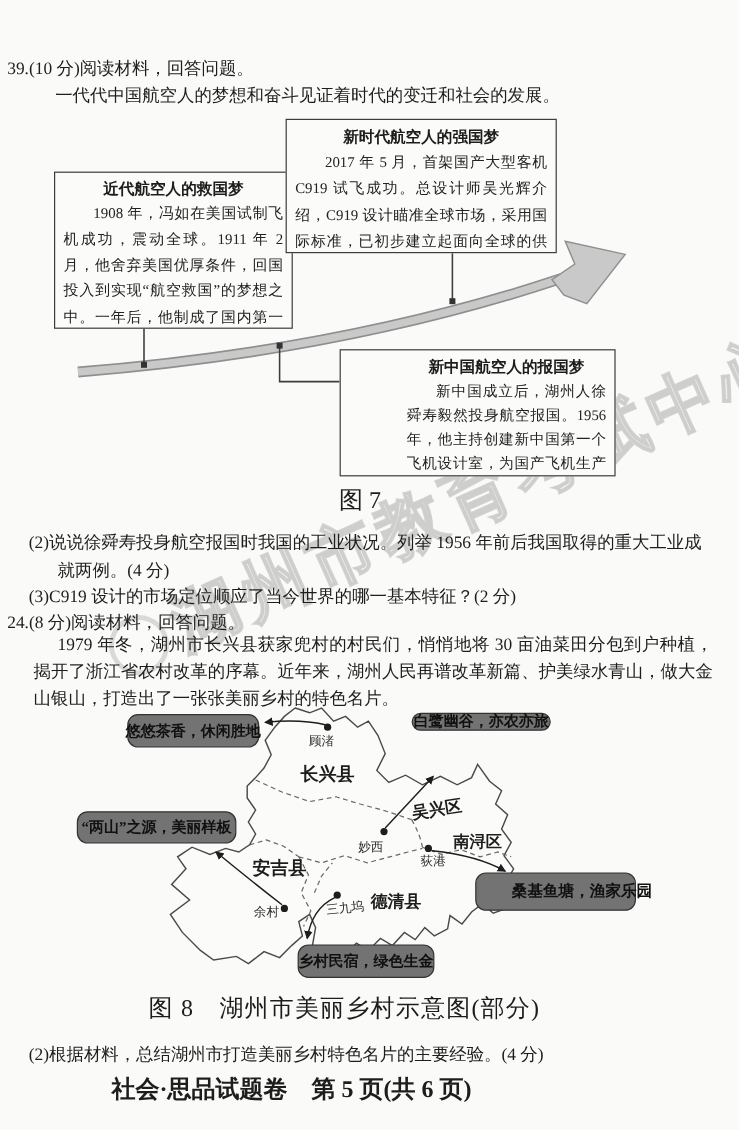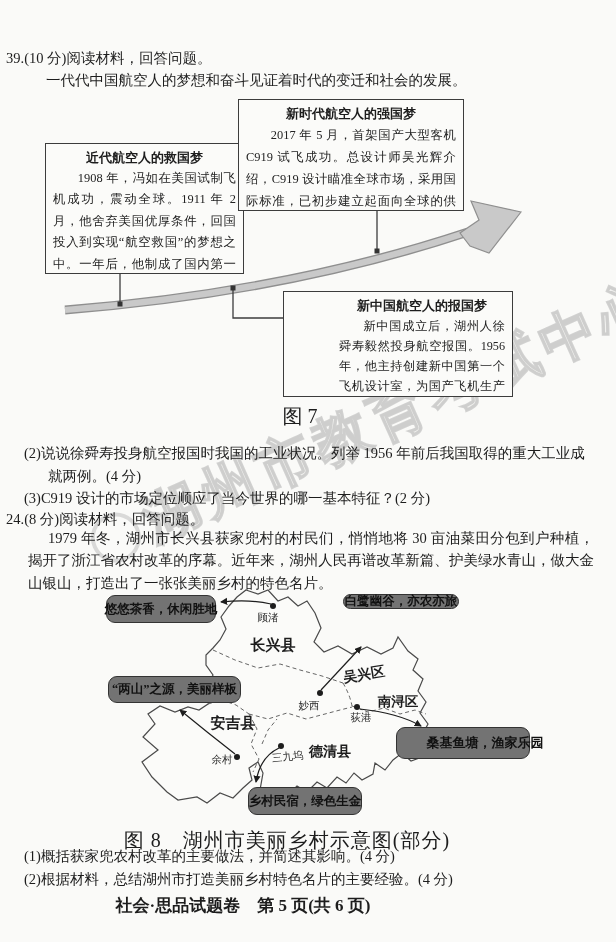--- a/index.html
+++ b/index.html
@@ -39,21 +39,21 @@
   .fb2 .fbody{line-height:22px;}
   .fb3 .fbody{font-size:12.2px;line-height:20px;}
   
   .mlabel{
     position:absolute;z-index:4;background:#737373;box-sizing:border-box;
     border:1.4px solid #333;border-radius:9px;
     display:flex;align-items:center;justify-content:center;
     font-size:12.5px;font-weight:700;white-space:nowrap;color:#111;
   }
   .caption{font-size:20px;text-align:center;z-index:3;}
-  .footer{font-size:17px;font-weight:600;text-align:center;z-index:3;}
+  .footer{font-size:20px;font-weight:600;text-align:center;z-index:3;}
 </style>
 </head>
 <body>
 
 <div class="page">
 
   <div class="watermark">
     <span class="seal"></span><span class="wmtext">湖州市教育考试中心</span>
   </div>
 
@@ -156,24 +156,23 @@
   <div class="abs caption" style="left:0;top:403px;width:600px;">图 7</div>
 
   <div class="abs qwrap txt" style="left:24px;top:442px;width:572px;padding-left:24px;text-indent:-24px;box-sizing:border-box;">(2)说说徐舜寿投身航空报国时我国的工业状况。列举 1956 年前后我国取得的重大工业成就两例。(4 分)</div>
   <div class="abs qtext txt" style="left:24px;top:487px;">(3)C919 设计的市场定位顺应了当今世界的哪一基本特征？(2 分)</div>
 
   <div class="abs qtext txt" style="left:6px;top:508px;">24.(8 分)阅读材料，回答问题。</div>
   <div class="abs qwrap txt" style="left:28px;top:527px;width:566px;text-indent:20px;line-height:22.3px;text-align:justify;">1979 年冬，湖州市长兴县获家兜村的村民们，悄悄地将 30 亩油菜田分包到户种植，揭开了浙江省农村改革的序幕。近年来，湖州人民再谱改革新篇、护美绿水青山，做大金山银山，打造出了一张张美丽乡村的特色名片。</div>
 
   <div class="mlabel" style="left:106px;top:595px;width:110px;height:28px;">悠悠茶香，休闲胜地</div>
   <div class="mlabel" style="left:343px;top:594px;width:116px;height:15px;">白鹭幽谷，亦农亦旅</div>
-  <div class="mlabel" style="left:64px;top:676px;width:133px;height:27px;margin-left:44px;">“两山”之源，美丽样板</div>
+  <div class="mlabel" style="left:64px;top:676px;width:133px;height:27px;">“两山”之源，美丽样板</div>
   <div class="mlabel" style="left:396px;top:727px;width:134px;height:32px;font-size:13px;padding-left:44px;">桑基鱼塘，渔家乐园</div>
   <div class="mlabel" style="left:248px;top:787px;width:114px;height:28px;">乡村民宿，绿色生金</div>
 
   <div class="abs caption" style="left:0;top:827px;width:574px;letter-spacing:1px;">图 8　湖州市美丽乡村示意图(部分)</div>
 
-  <div class="abs qtext txt" style="left:24px;top:845px;">(1)概括获家兜农村改革的主要做法，并简述其影响。(4 分)</div>
   <div class="abs qtext txt" style="left:24px;top:868px;">(2)根据材料，总结湖州市打造美丽乡村特色名片的主要经验。(4 分)</div>
 
   <div class="abs footer" style="left:0;top:894px;width:486px;">社会·思品试题卷　第 5 页(共 6 页)</div>
 
 </div>
 
 </body></html>

